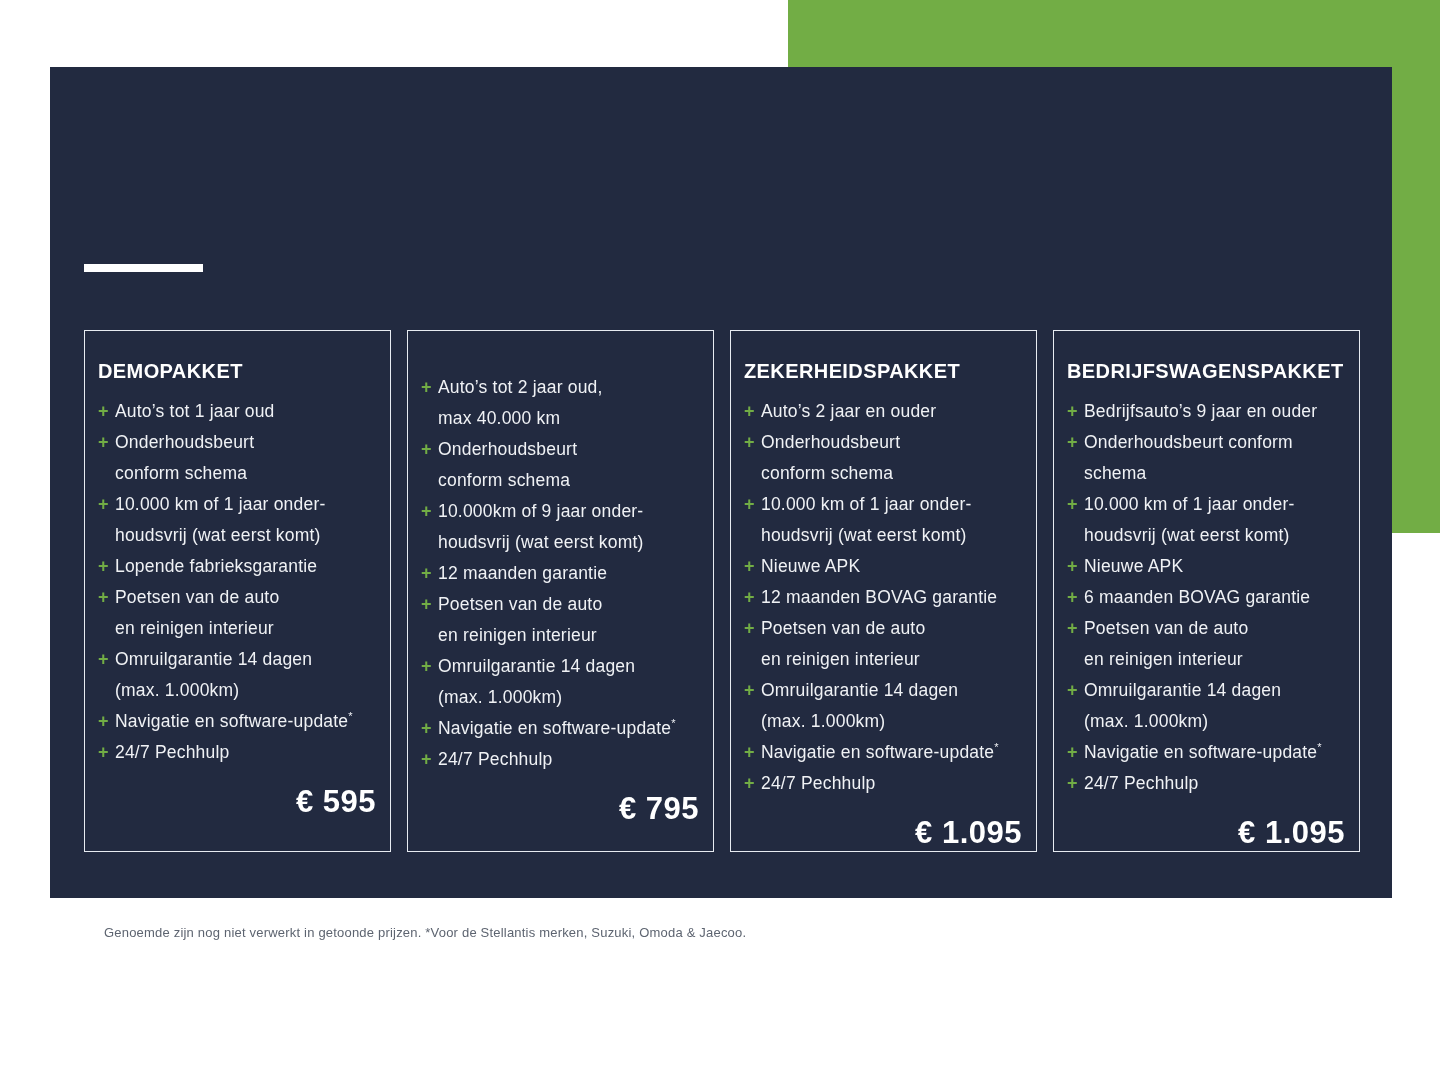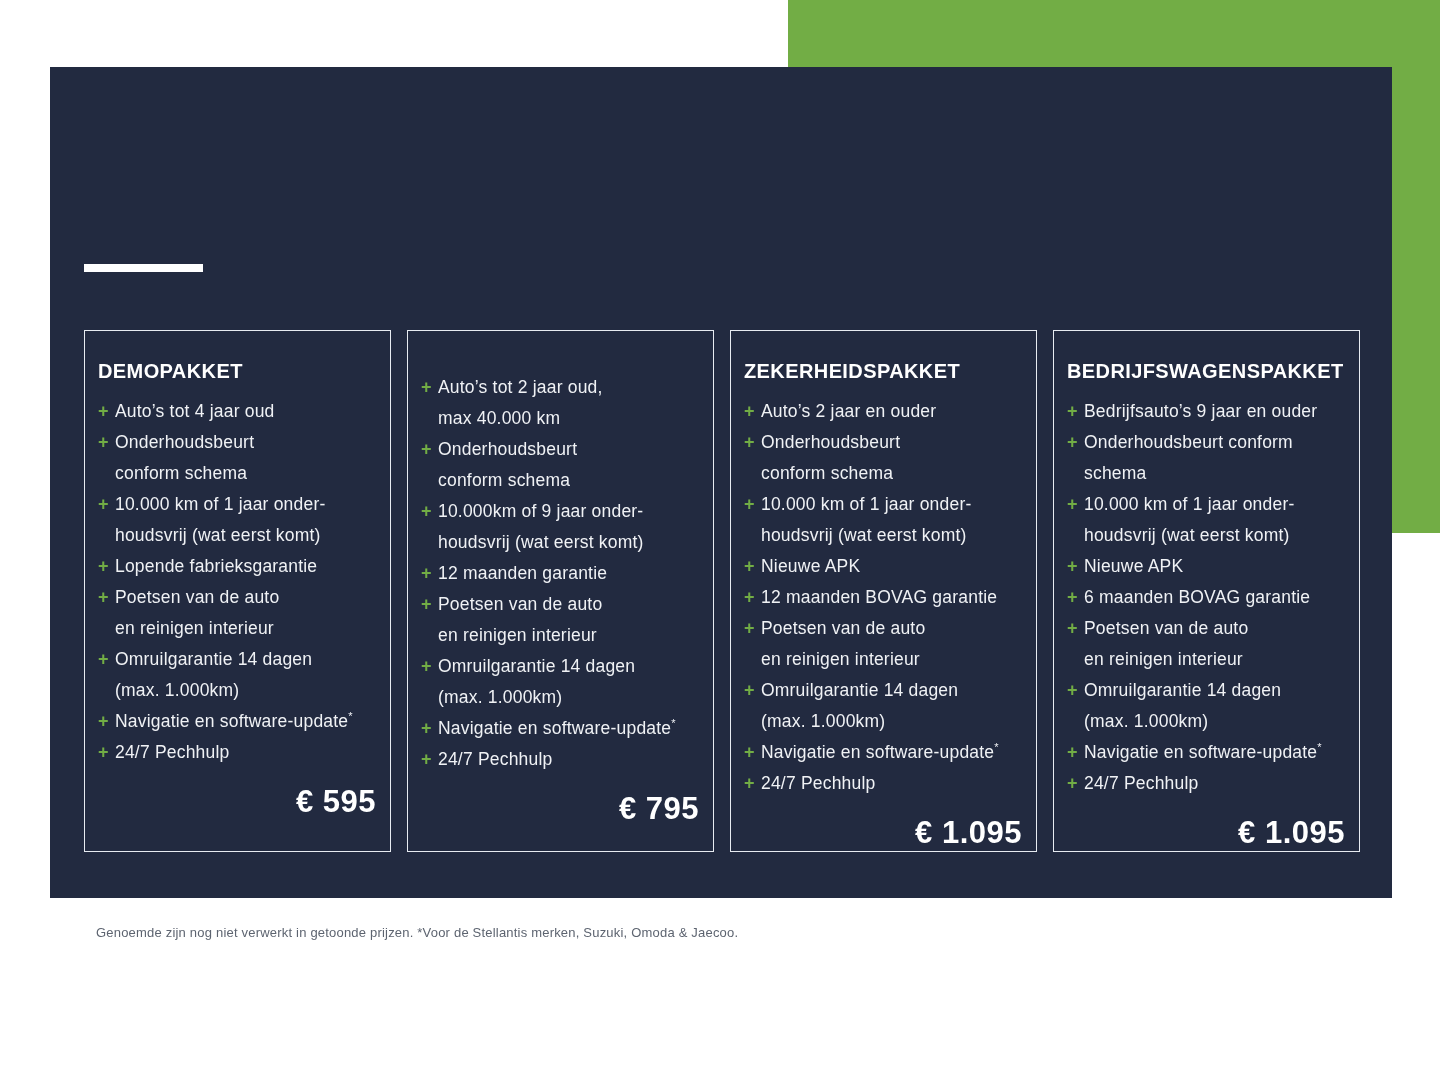--- a/index.html
+++ b/index.html
@@ -53,40 +53,40 @@
     color: var(--green, #72AD45); font-weight: 700; font-size: 18px;
   }
   .feature-text sup { font-size: 11px; line-height: 0; }
   .card-price {
     margin-top: 16px; text-align: right;
     color: #ffffff; font-weight: 700; font-size: 31px;
     line-height: 36px; letter-spacing: 0.5px; padding-right: 2px;
     white-space: nowrap;
   }
   .footnote {
-    position: absolute; left: 96px; top: 925px;
+    position: absolute; left: 104px; top: 925px;
     font-size: 13px; line-height: 16px;
     color: var(--footnote-gray, #5D6470); letter-spacing: 0.2px;
     white-space: nowrap;
   }
 </style>
 </head>
 <body>
 
 <div class="green-block"></div>
 
 <div class="panel">
   <div class="title-rule"></div>
   <div class="cards-row">
   <div class="card">
     <div class="card-heading">DEMOPAKKET</div>
     <div class="features">
           <div class="feature-line">
             <span class="plus">+</span>
-            <span class="feature-text">Auto’s tot 4 jaar oud</span>
+            <span class="feature-text">Auto’s tot 1 jaar oud</span>
           </div>
           <div class="feature-line">
             <span class="plus">+</span>
             <span class="feature-text">Onderhoudsbeurt</span>
           </div>
           <div class="feature-line">
             <span class="plus"></span>
             <span class="feature-text">conform schema</span>
           </div>
           <div class="feature-line">

